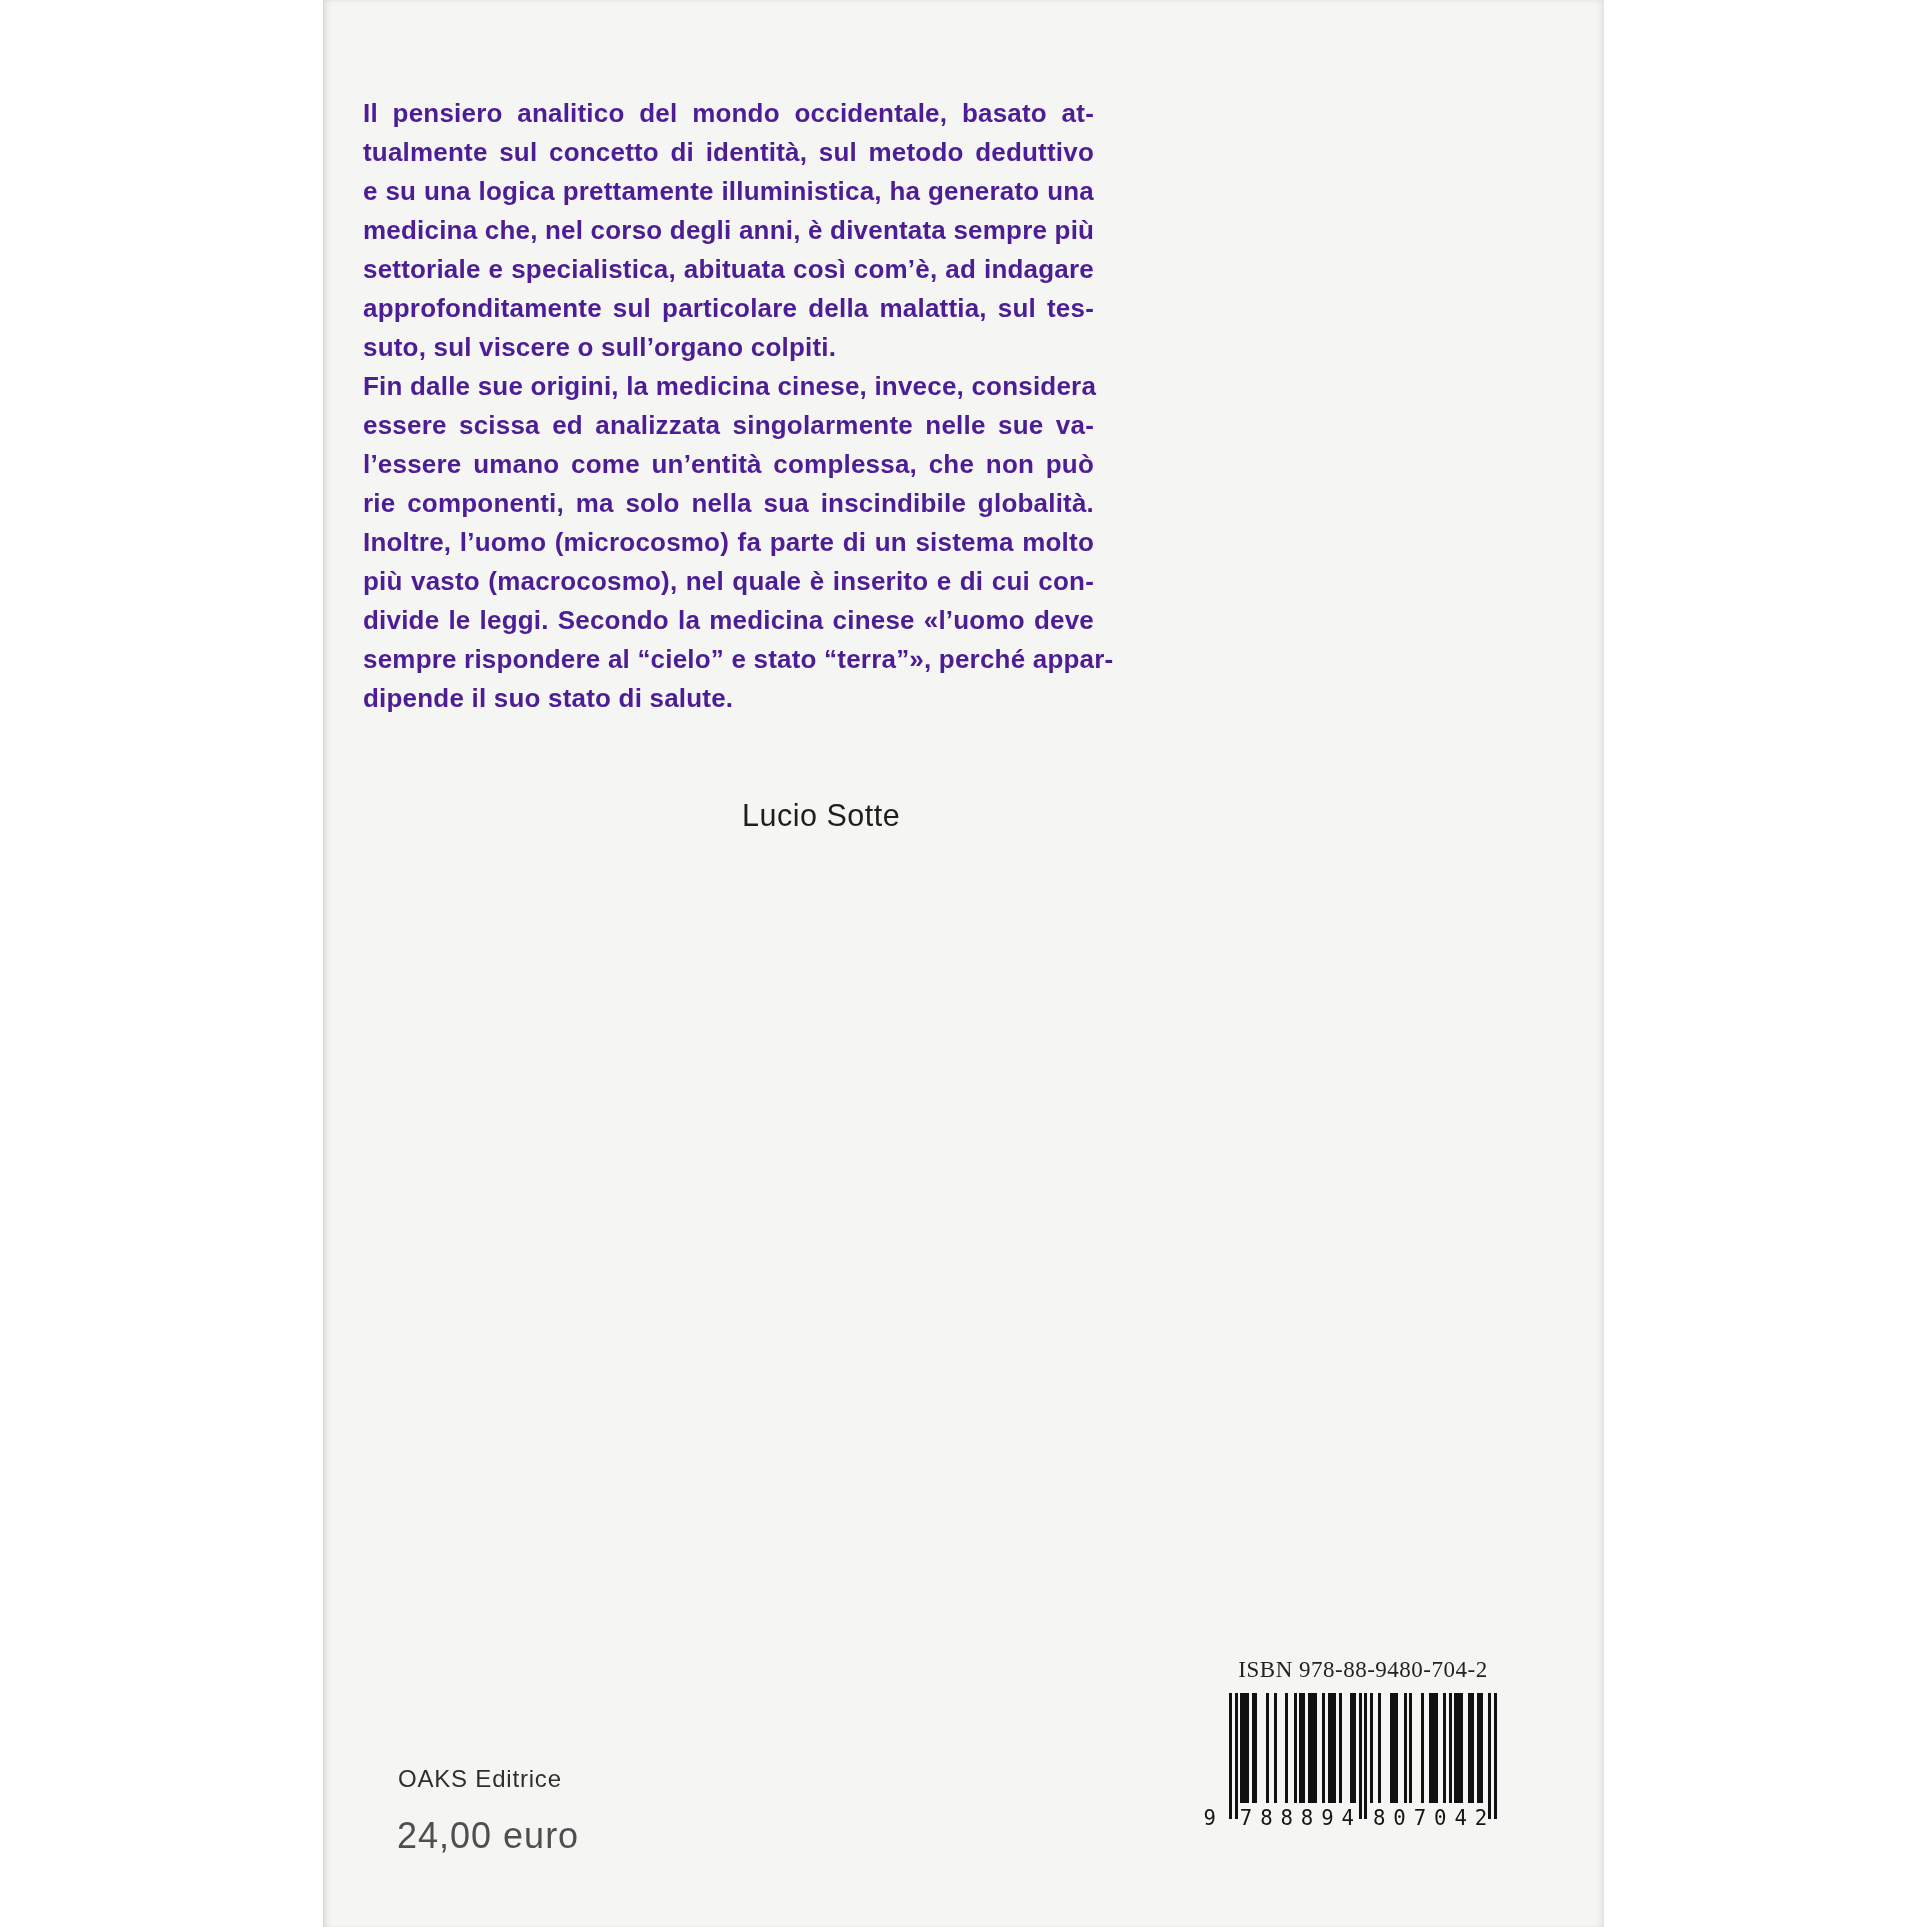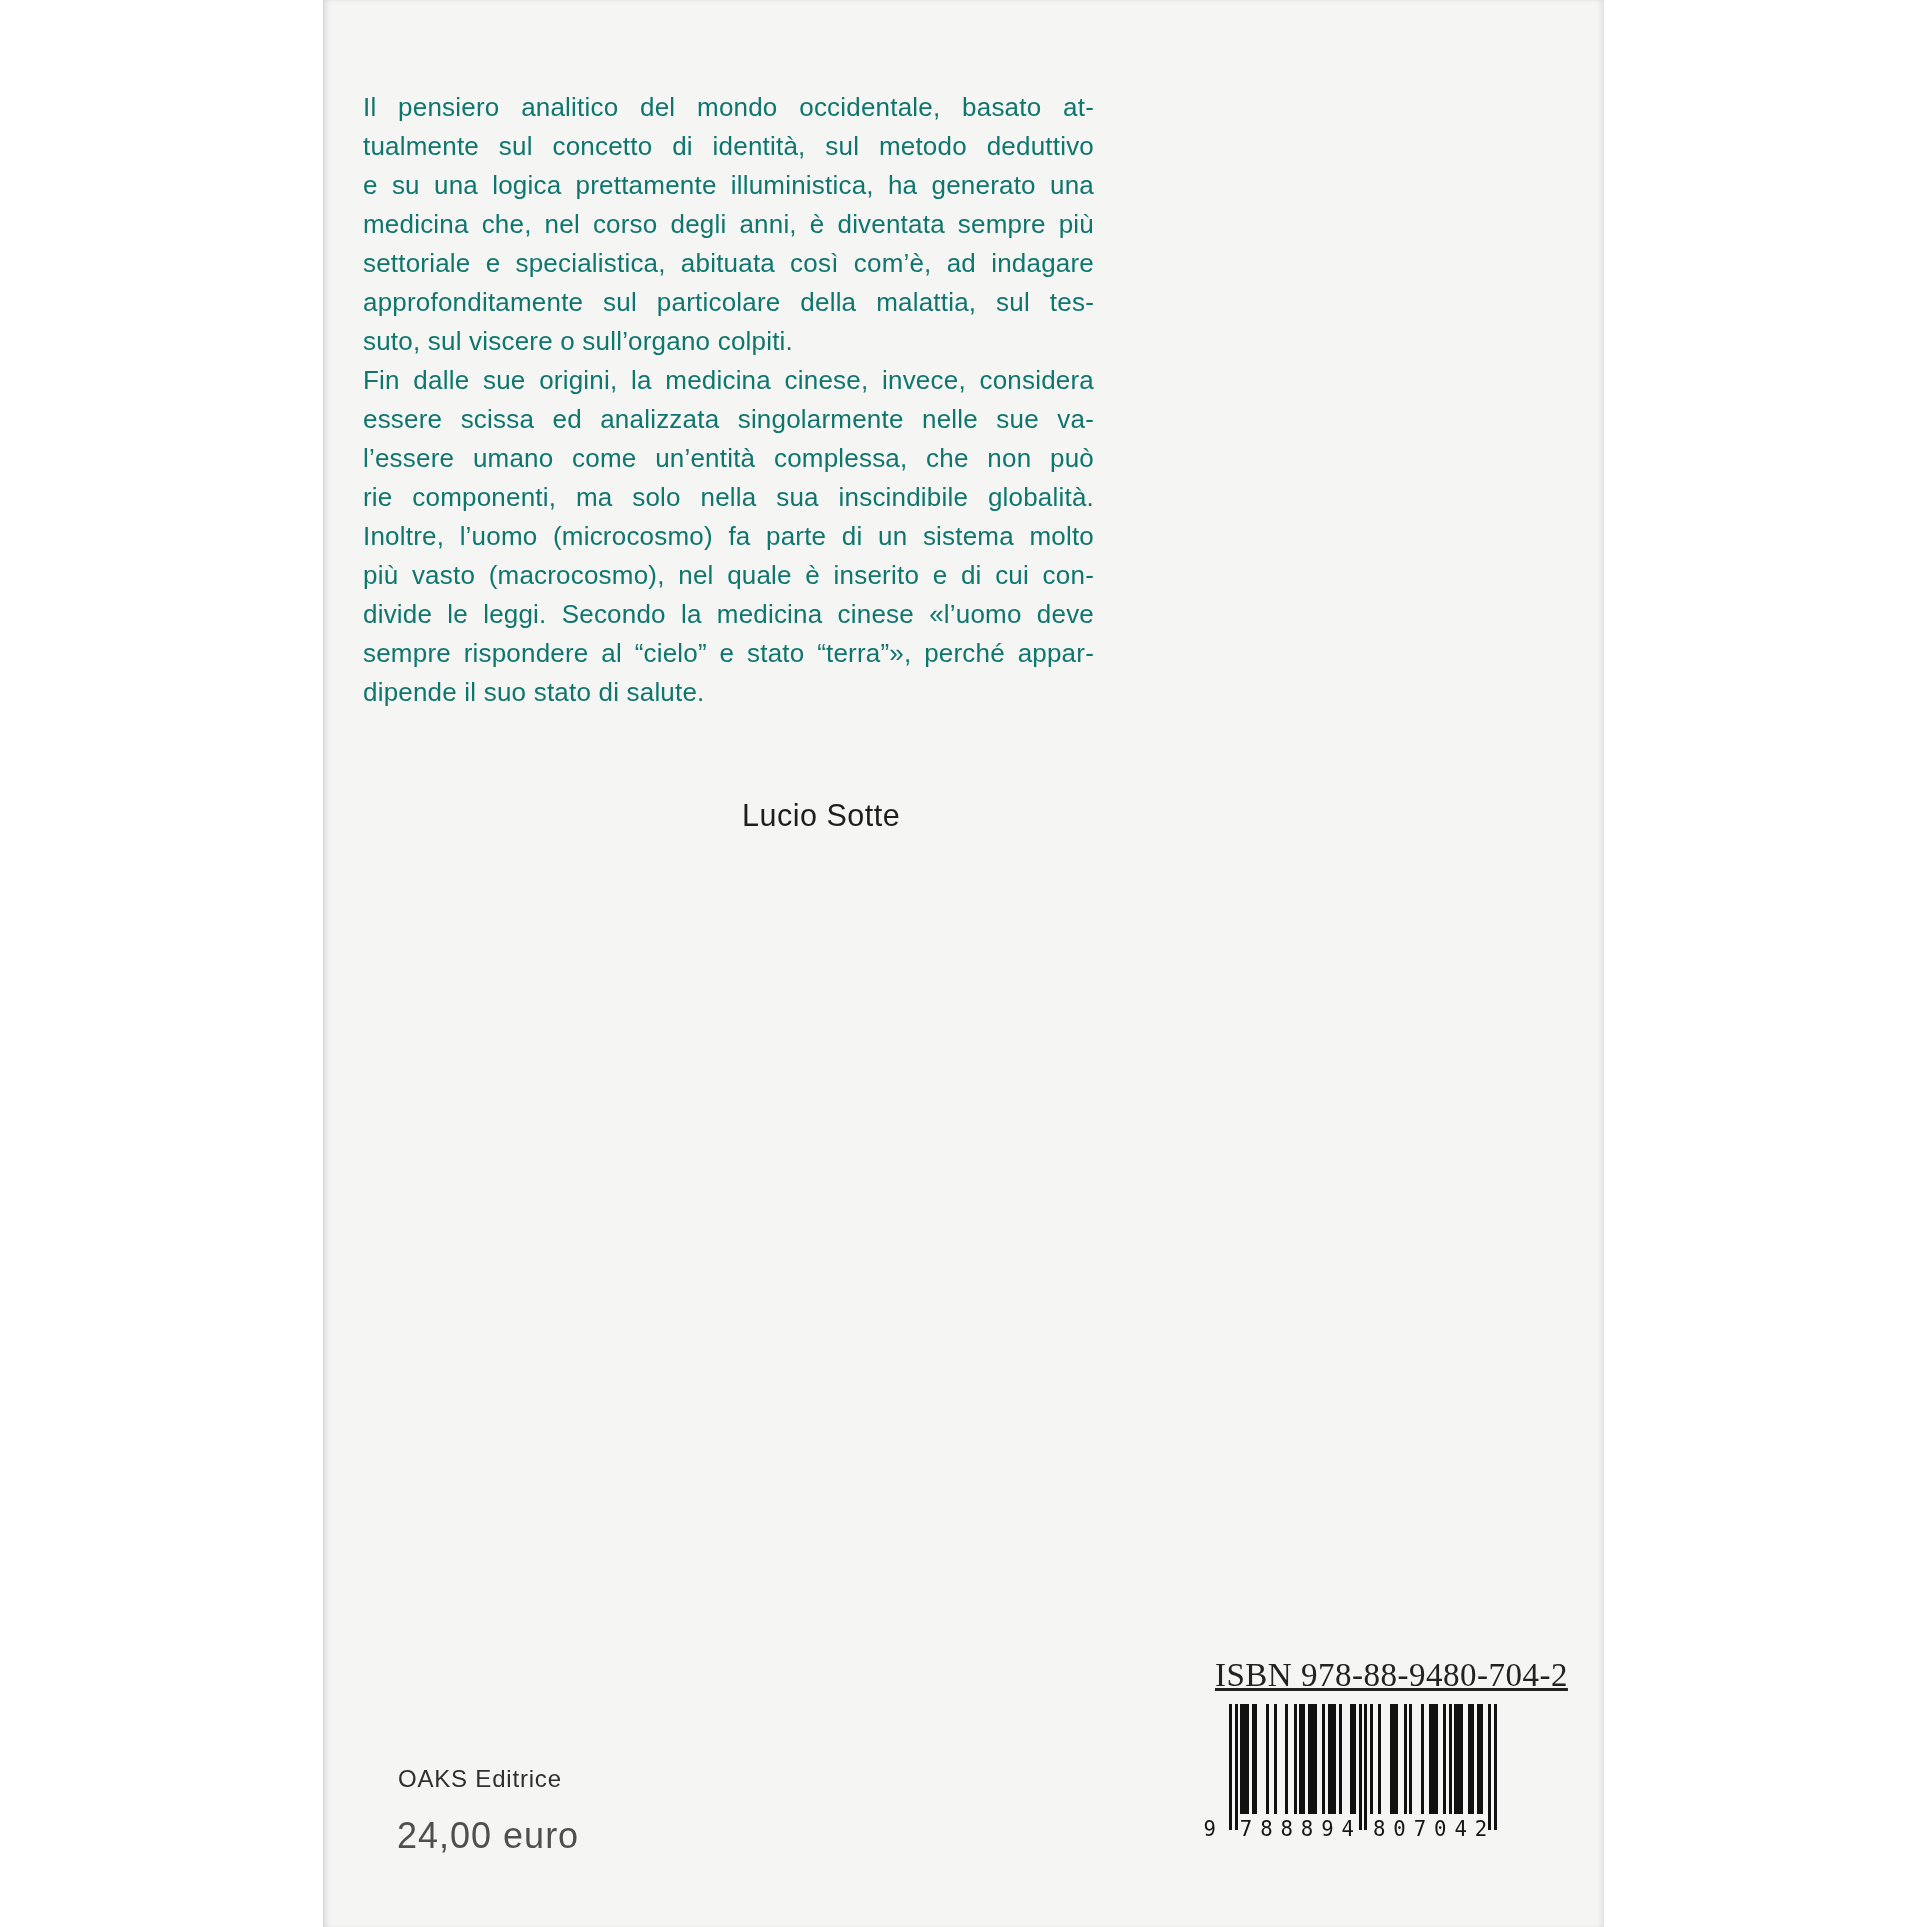--- a/index.html
+++ b/index.html
@@ -7,41 +7,41 @@
     position:relative;width:1928px;height:1928px;background:#ffffff;overflow:hidden;
     font-family:"Liberation Sans", sans-serif;
   }
   .cover{
     position:absolute;left:323px;top:0;width:1279px;height:1928px;
     background:#f5f5f3;
     border-left:1px solid #d8d8d6;border-right:1px solid #e4e4e2;
     box-shadow:inset 3.9px 0 7.9px -3px rgba(0,0,0,.14), inset -3.9px 0 7.9px -3px rgba(0,0,0,.10);
   }
   .blurb{
-    position:absolute;left:39px;top:88px;width:731px;
-    font-size:26px;line-height:39px;color:#0f766e;letter-spacing:0.2px;
+    position:absolute;left:39px;top:94px;width:731px;
+    font-size:26px;line-height:39px;color:#4c1d95;letter-spacing:0.2px;font-weight:bold;
   }
   .blurb-line{text-align:justify;text-align-last:justify;white-space:nowrap;}
   .blurb-line.para-end{text-align-last:left;}
   .signature{
     position:absolute;left:418px;top:798px;
     font-size:30.5px;color:#1e1e1e;letter-spacing:0.5px;text-align:center;
   }
   .publisher{
     position:absolute;left:74px;top:1765px;
     font-size:24px;color:#2f2f2f;letter-spacing:0.8px;
   }
   .price{
     position:absolute;left:73px;top:1815px;
     font-size:36px;color:#4f4f4f;letter-spacing:1px;
   }
   .isbn-block{position:absolute;left:891px;top:1657px;width:296px;text-align:center;}
   .isbn-label{
     font-family:"Liberation Serif", serif;
-    font-size:33px;color:#222222;letter-spacing:0.5px;white-space:nowrap;text-decoration:underline;
+    font-size:23px;color:#222222;letter-spacing:0.5px;white-space:nowrap;
   }
   .barcode{position:relative;margin:9.9px auto 0 auto;width:268px;height:148px;}
   .barcode .bar{position:absolute;top:0;background:#111111;}
   .barcode .digits{
     position:absolute;top:113px;height:25.6px;
     font-family:"DejaVu Sans Mono", monospace;font-size:20.7px;color:#161616;
   }
   .digit-first{left:-25.6px;}
   .digit-left{left:10.8px;width:116px;letter-spacing:7.9px;text-align:left;overflow:visible;}
   .digit-right{left:144px;width:116px;letter-spacing:7.9px;text-align:left;overflow:visible;}

